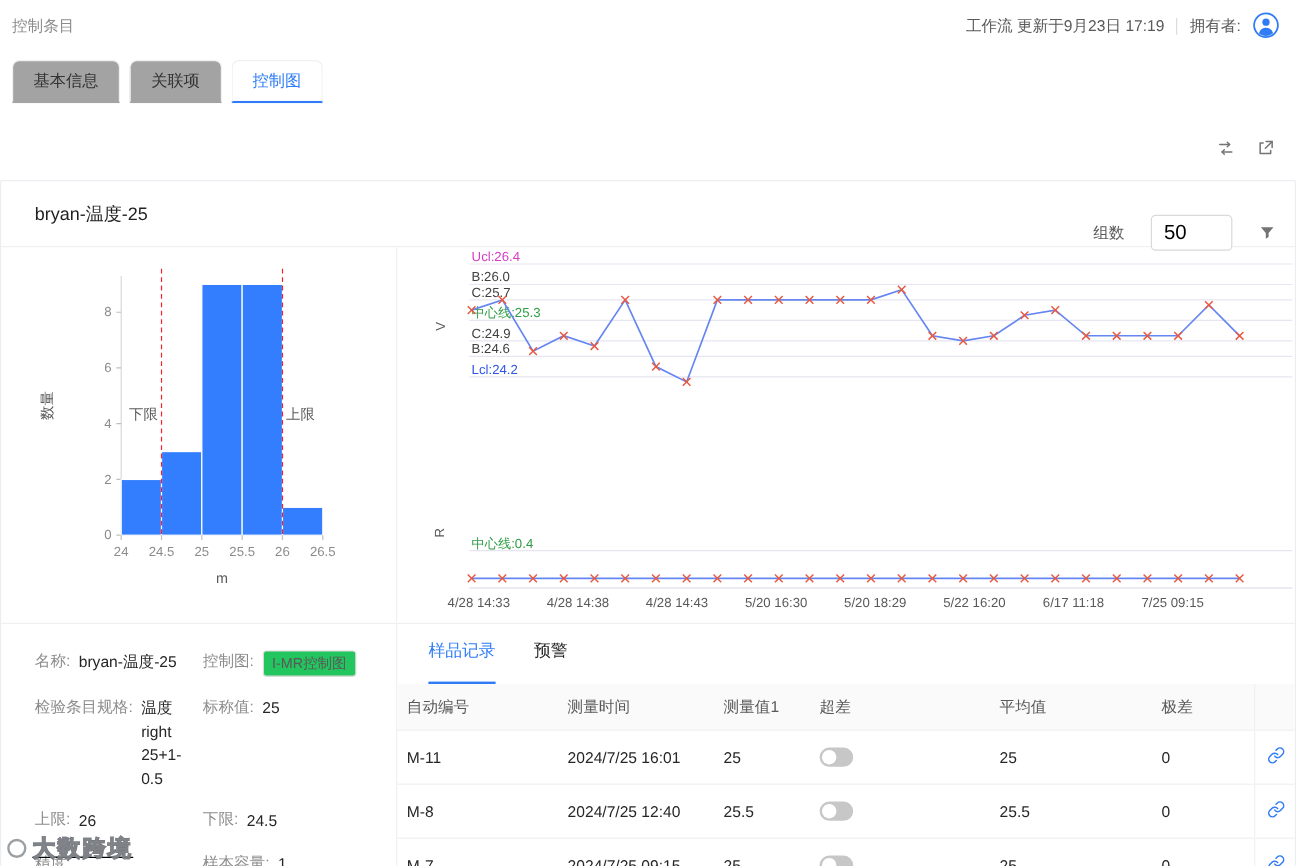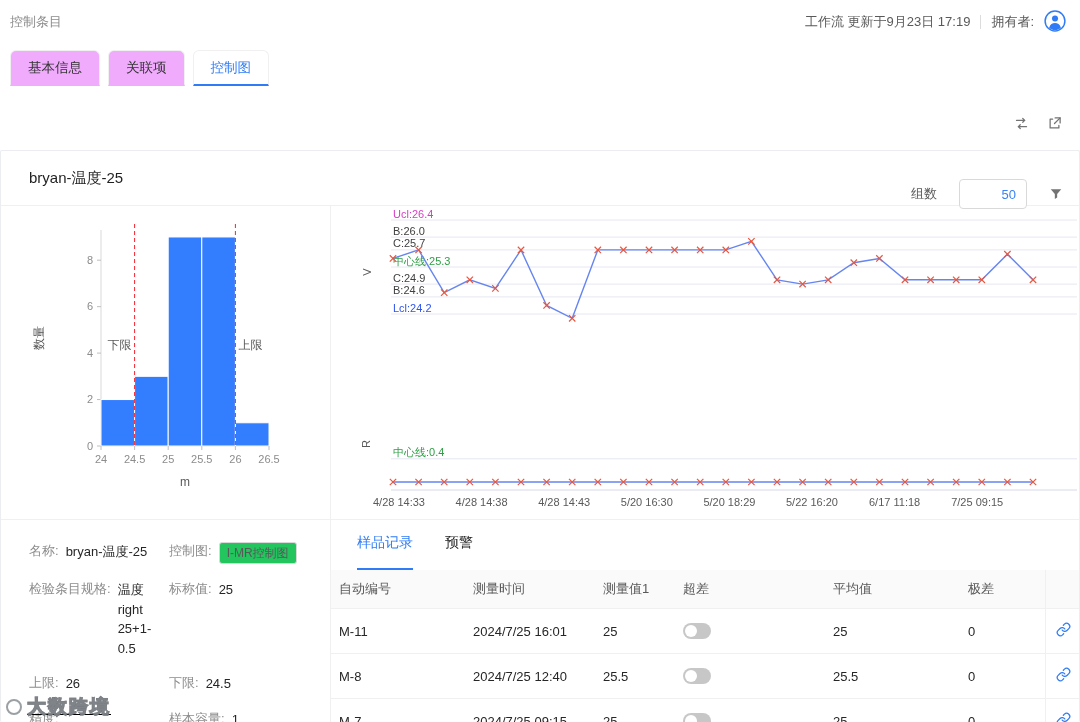--- a/index.html
+++ b/index.html
@@ -6,31 +6,31 @@
   * { margin:0; padding:0; box-sizing:border-box; }
   body { font-family:"Liberation Sans","DejaVu Sans",sans-serif; background:#fff; }
   .page { position:relative; width:1080px; height:722px; background:#fff; overflow:hidden; }
 
   .top-header { position:absolute; top:0; left:0; right:0; height:44px; display:flex; align-items:center; justify-content:space-between; padding:0 14px 0 10px; }
   .page-title { color:#8c8c8c; font-size:13px; }
   .header-right { display:flex; align-items:center; gap:10px; color:#595959; font-size:13px; }
   .vdiv { width:1px; height:14px; background:#dcdcdc; }
 
   .nav-tabs { position:absolute; top:50px; left:10px; display:flex; gap:8px; }
-  .nav-tab { height:36px; display:flex; align-items:center; padding:0 17px; font-size:13.5px; color:#333; background:#f0abfc; border:1px solid #f0f0f0; border-bottom:2px solid transparent; border-radius:6px 6px 0 0; cursor:pointer; }
+  .nav-tab { height:36px; display:flex; align-items:center; padding:0 17px; font-size:13.5px; color:#333; background:#a3a3a3; border:1px solid #f0f0f0; border-bottom:2px solid transparent; border-radius:6px 6px 0 0; cursor:pointer; }
   .nav-tab.active { background:#fff; color:var(--accent); border-bottom:2px solid var(--accent); }
 
   .action-icons { position:absolute; top:116px; right:18px; display:flex; gap:18px; align-items:center; }
   .action-icons svg { cursor:pointer; }
 
   .card { position:absolute; top:150px; left:0; right:0; bottom:0; border:1px solid #ebedf0; border-bottom:none; border-radius:2px; display:flex; flex-direction:column; overflow:hidden; }
   .card-header { height:55px; min-height:55px; display:flex; align-items:center; justify-content:space-between; padding:0 16px 0 28px; border-bottom:1px solid #f0f0f0; }
   .card-title { font-size:15px; color:#1f1f1f; font-weight:500; }
   .ch-right { display:flex; align-items:center; gap:22px; color:#595959; font-size:13px;margin-top:32px; }
-  .group-input { width:68px; height:30px; border:1px solid #d9d9d9; border-radius:4px; padding:0 10px; font-size:13px; color:#3b82f6; outline:none; font-family:inherit;text-align:right; }
+  .group-input { width:68px; height:30px; border:1px solid #d9d9d9; border-radius:4px; padding:0 10px; font-size:17px; color:#000000; outline:none; font-family:inherit; }
 
   .main-row { display:flex; height:314px; min-height:314px; border-bottom:1px solid #f0f0f0; }
   .hist-panel { width:330px; min-width:330px; border-right:1px solid #f0f0f0; }
   .cc-panel { flex:1; overflow:hidden; }
 
   .bottom-row { flex:1; display:flex; overflow:hidden; }
   .details { width:330px; min-width:330px; border-right:1px solid #f0f0f0; padding:22px 10px 0 28px; overflow:hidden; }
   .dgrid { display:grid; grid-template-columns:140px 1fr; row-gap:16px; font-size:13px; }
   .field { display:flex; align-items:flex-start; }
   .flabel { color:#8c8c8c; margin-right:7px; white-space:nowrap; }

